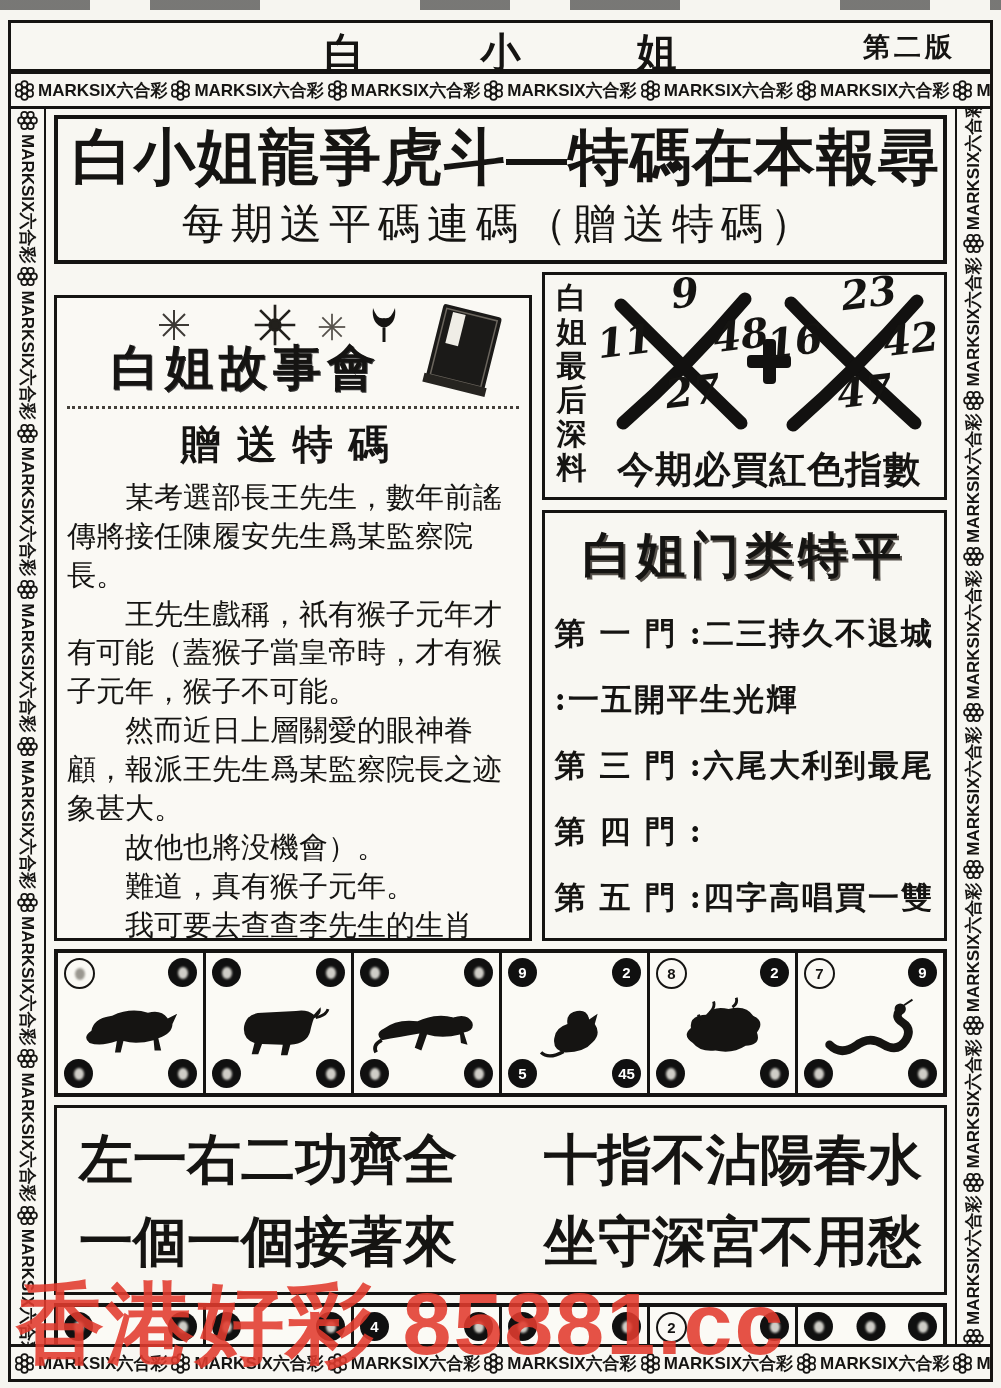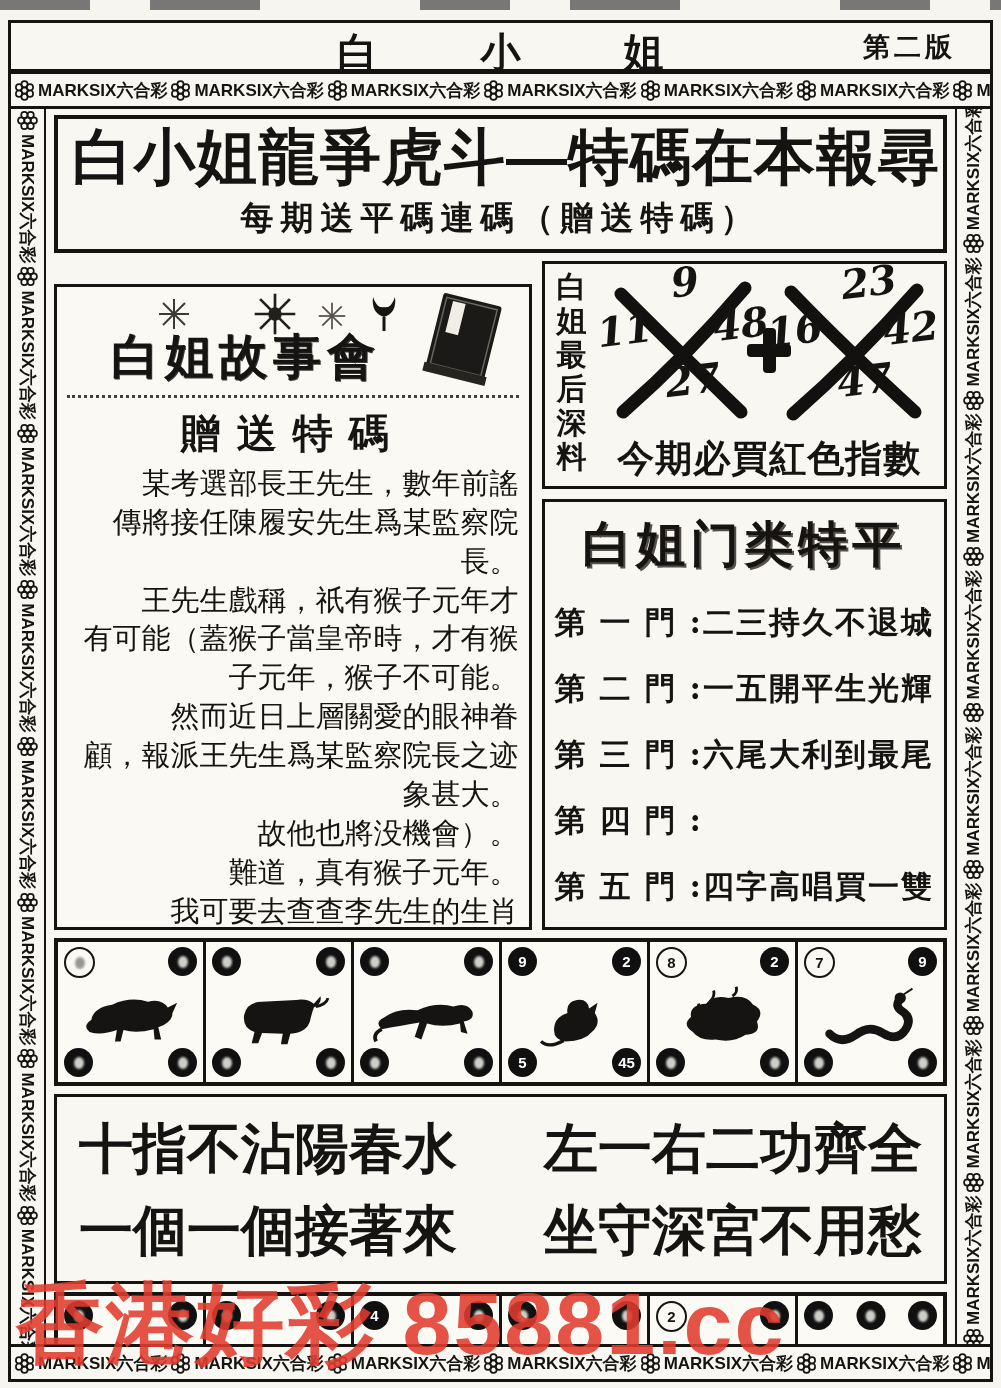--- a/index.html
+++ b/index.html
@@ -9,54 +9,54 @@
     font-family:"Liberation Sans",sans-serif;
   }
   .scan-smudge{position:absolute;top:0;left:0;width:100%;height:10px;
     background:repeating-linear-gradient(90deg,#111 0 90px,transparent 90px 150px,#111 150px 260px,transparent 260px 420px);
     opacity:.55;}
   .page-frame{position:absolute;left:8px;right:8px;top:20px;bottom:6px;
     border:3px solid #151412;background:#f8f7f2;display:flex;flex-direction:column;}
   
   .titlebar{position:relative;height:46px;border-bottom:5px solid #151412;flex:0 0 auto;}
   .paper-title{position:absolute;left:0;right:0;top:2px;text-align:center;
-    font-family:Liberation Sans, sans-serif;font-weight:700;font-size:40px;letter-spacing:46px;text-indent:46px;}
+    font-family:Liberation Mono, monospace;font-weight:700;font-size:40px;letter-spacing:46px;text-indent:46px;}
   .edition{position:absolute;right:34px;bottom:4px;font-family:"DejaVu Serif",serif;font-size:27px;font-weight:700;letter-spacing:4px;}
   
   .hstrip{height:32px;display:flex;align-items:center;justify-content:space-between;
     padding:0 2px;overflow:hidden;flex:0 0 auto;white-space:nowrap;}
   .hstrip.top{border-bottom:3px solid #151412;}
   .hstrip.bottom{border-top:3px solid #151412;}
   .brand{font-weight:700;font-size:17px;letter-spacing:0px;margin:0 2px;}
   .flower{display:inline-flex;align-items:center;margin:0 1px;}
   
   .middle{flex:1;display:flex;overflow:hidden;}
   .vstrip{width:33px;position:relative;overflow:hidden;flex:0 0 auto;}
   .vstrip.left{border-right:2px solid #151412;}
   .vstrip.right{border-left:2px solid #151412;}
   .vrot{position:absolute;width:1250px;height:33px;display:flex;align-items:center;justify-content:space-between;white-space:nowrap;}
   .vstrip.left .vrot{left:33px;top:0;transform:rotate(90deg);transform-origin:0 0;}
   .vstrip.right .vrot{left:0;top:1241px;transform:rotate(-90deg);transform-origin:0 0;}
   .content{flex:1;padding:4px 6px;display:flex;flex-direction:column;overflow:hidden;}
   
   .headline-box{border:4px solid #151412;margin:2px 2px 8px;text-align:center;padding:6px 2px 8px;flex:0 0 auto;}
   .headline{font-size:61px;font-weight:900;letter-spacing:1px;line-height:1.05;white-space:nowrap;margin-left:11px;}
-  .subhead{font-size:33px;font-weight:700;letter-spacing:7px;margin-top:7px;}
+  .subhead{font-size:42px;font-weight:400;letter-spacing:7px;margin-top:7px;}
   
   .two-col{display:flex;gap:10px;margin:0 2px 8px;flex:0 0 auto;}
   .story-box{flex:1.34;border:3px solid #151412;padding:4px 10px;height:632px;overflow:hidden;position:relative;background:#faf9f4;margin-top:23px;}
   .story-head{position:relative;height:100px;}
   .story-box-title{position:absolute;left:44px;top:34px;font-size:48px;font-weight:900;letter-spacing:6px;
     text-shadow:1px 1px 0 #3a3a3a;}
   .sparkle{position:absolute;}
   .tulip-icon{position:absolute;left:300px;top:2px;}
   .book-art{position:absolute;right:2px;top:0;}
   .story-divider{border:none;border-top:3px dotted #44403a;margin:4px 0 0;}
   .story-title{text-align:center;font-family:"DejaVu Serif",serif;font-size:40px;font-weight:700;letter-spacing:16px;margin:8px 0 6px;}
-  .story-text p{margin:0;font-family:Liberation Mono, monospace;font-size:29px;line-height:1.34;text-indent:2em;text-align:right;}
+  .story-text p{margin:0;font-family:Liberation Serif, serif;font-size:29px;line-height:1.34;text-indent:2em;}
   .right-col{flex:1;display:flex;flex-direction:column;gap:10px;}
   
   .tips-box{border:3px solid #151412;height:222px;display:flex;overflow:hidden;}
   .tips-side{width:46px;padding:6px 0 0 4px;font-weight:900;font-size:30px;line-height:34px;text-align:center;flex:0 0 auto;}
   .tips-main{flex:1;position:relative;}
   .cross-num{position:absolute;font-family:"DejaVu Serif",serif;font-style:italic;font-weight:900;font-size:40px;transform:rotate(-7deg);}
   .tips-slogan{position:absolute;left:0;right:0;bottom:2px;text-align:center;font-size:37px;font-weight:900;letter-spacing:1px;}
   .cross-svg{position:absolute;left:0;top:0;}
   
   .gates-box{border:3px solid #151412;flex:1;padding:8px 10px;overflow:hidden;}
@@ -417,21 +417,20 @@
           </div>
 
           <div class="gates-box">
             <div class="gates-title">白姐门类特平</div>
             <div class="gate-row">
               <span class="gate-label">第一門</span>
                 <span class="gate-colon">:</span>
                 <span class="gate-text">二三持久不退城</span>
             </div>
             <div class="gate-row">
-              <span class="gate-label">第二門</span>
                 <span class="gate-colon">:</span>
                 <span class="gate-text">一五開平生光輝</span>
             </div>
             <div class="gate-row">
               <span class="gate-label">第三門</span>
                 <span class="gate-colon">:</span>
                 <span class="gate-text">六尾大利到最尾</span>
             </div>
             <div class="gate-row">
               <span class="gate-label">第四門</span>
@@ -537,22 +536,22 @@
               <i class="smudge"></i>
             </span>
             <span class="badge br">
               <i class="smudge"></i>
             </span>
           </div>
         </div>
 
       <div class="verse-box">
         <div class="verse-line">
+          <span>左一右二功齊全</span>
           <span>十指不沾陽春水</span>
-          <span>左一右二功齊全</span>
         </div>
         <div class="verse-line">
           <span>一個一個接著來</span>
           <span>坐守深宮不用愁</span>
         </div>
       </div>
 
       <div class="zodiac-row">
           <div class="zcell">
             <svg class="beast" viewBox="0 0 120 84">

